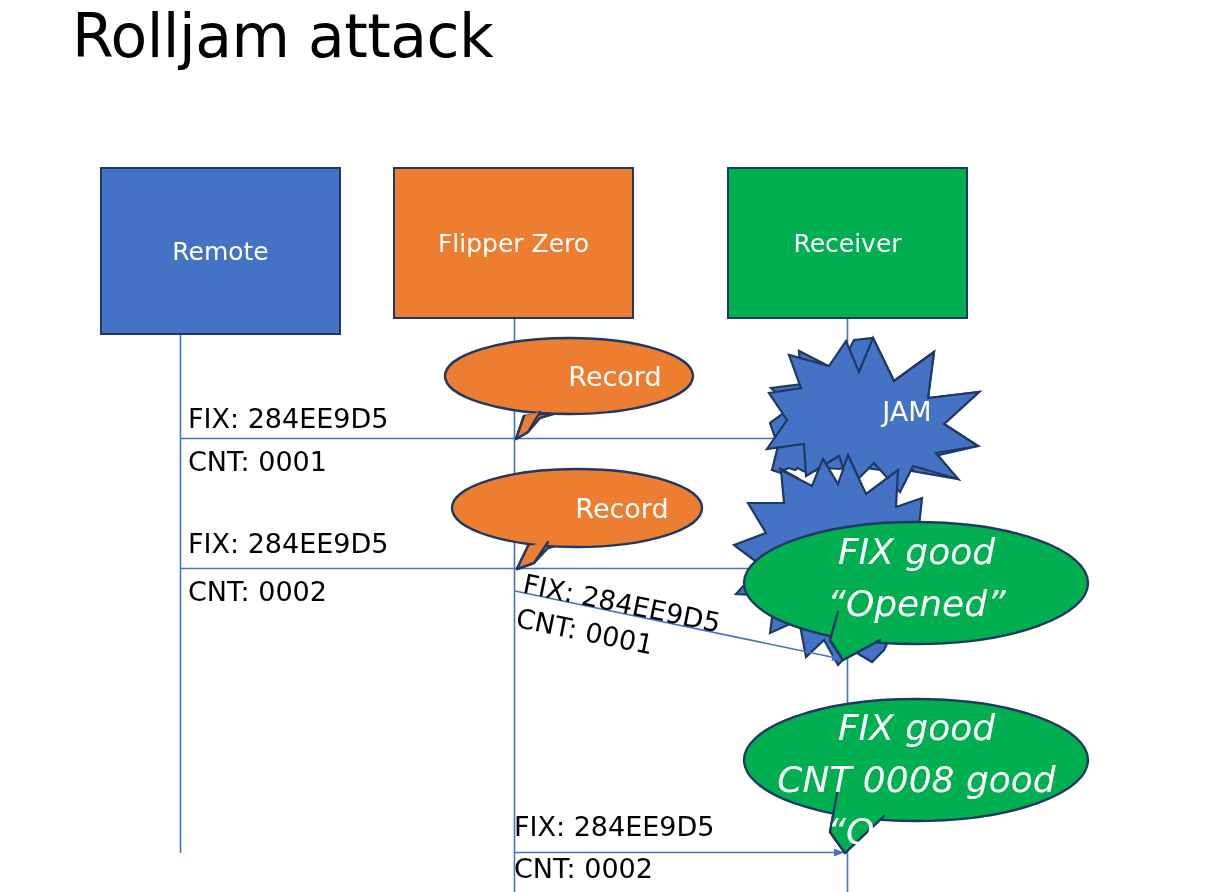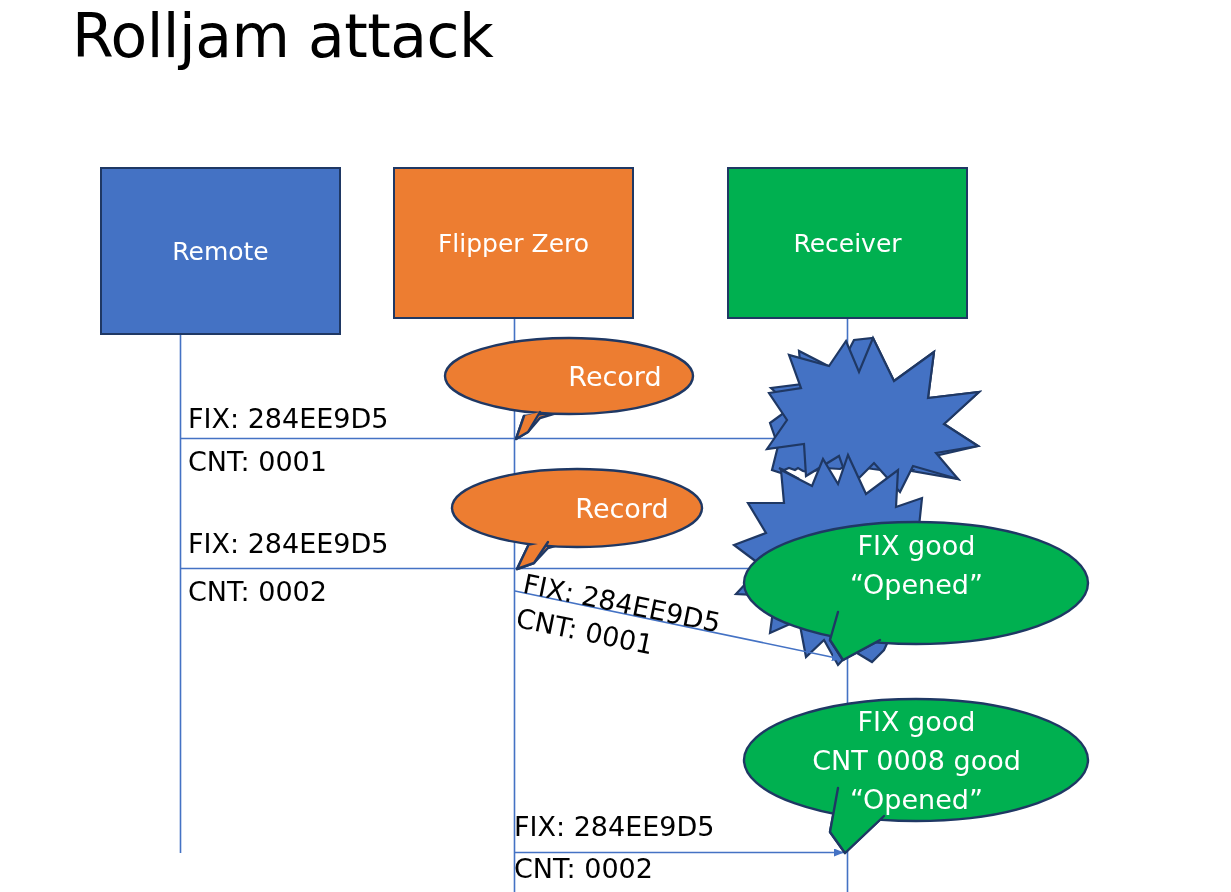--- a/index.html
+++ b/index.html
@@ -91,21 +91,21 @@
 
   
   .callout-text {
     position: absolute;
     color: #ffffff;
     text-align: center;
     white-space: nowrap;
     pointer-events: none;
   }
   .callout-text.single { font-size: 27px; margin-left: 46px; }
-  .callout-text.multi  { font-size: 27px; line-height: 1.45; }
+  .callout-text.multi  { font-size: 36px; line-height: 1.45; font-style: italic; }
 
   #txt-record-1 { left: 445px; top: 361px; width: 248px; }
   #txt-record-2 { left: 452px; top: 493px; width: 248px; }
   #txt-jam      { left: 773px; top: 396px; width: 176px; font-size: 27px; }
   #txt-green-1  { left: 744px; top: 526px; width: 345px; }
   #txt-green-2  { left: 744px; top: 702px; width: 345px; }
 </style>
 </head>
 <body>
 
@@ -196,20 +196,21 @@
     <div>CNT: 0001</div>
   </div>
 
   <div class="msg" id="msg-fix-4">FIX: 284EE9D5</div>
   <div class="msg" id="msg-cnt-4">CNT: 0002</div>
 
   <div class="callout-text single" id="txt-record-1">Record</div>
 
   <div class="callout-text single" id="txt-record-2">Record</div>
 
+  <div class="callout-text single" id="txt-jam">JAM</div>
 
   <div class="callout-text multi" id="txt-green-1">
     <div>FIX good</div>
     <div>“Opened”</div>
   </div>
 
   <div class="callout-text multi" id="txt-green-2">
     <div>FIX good</div>
     <div>CNT 0008 good</div>
     <div>“Opened”</div>

